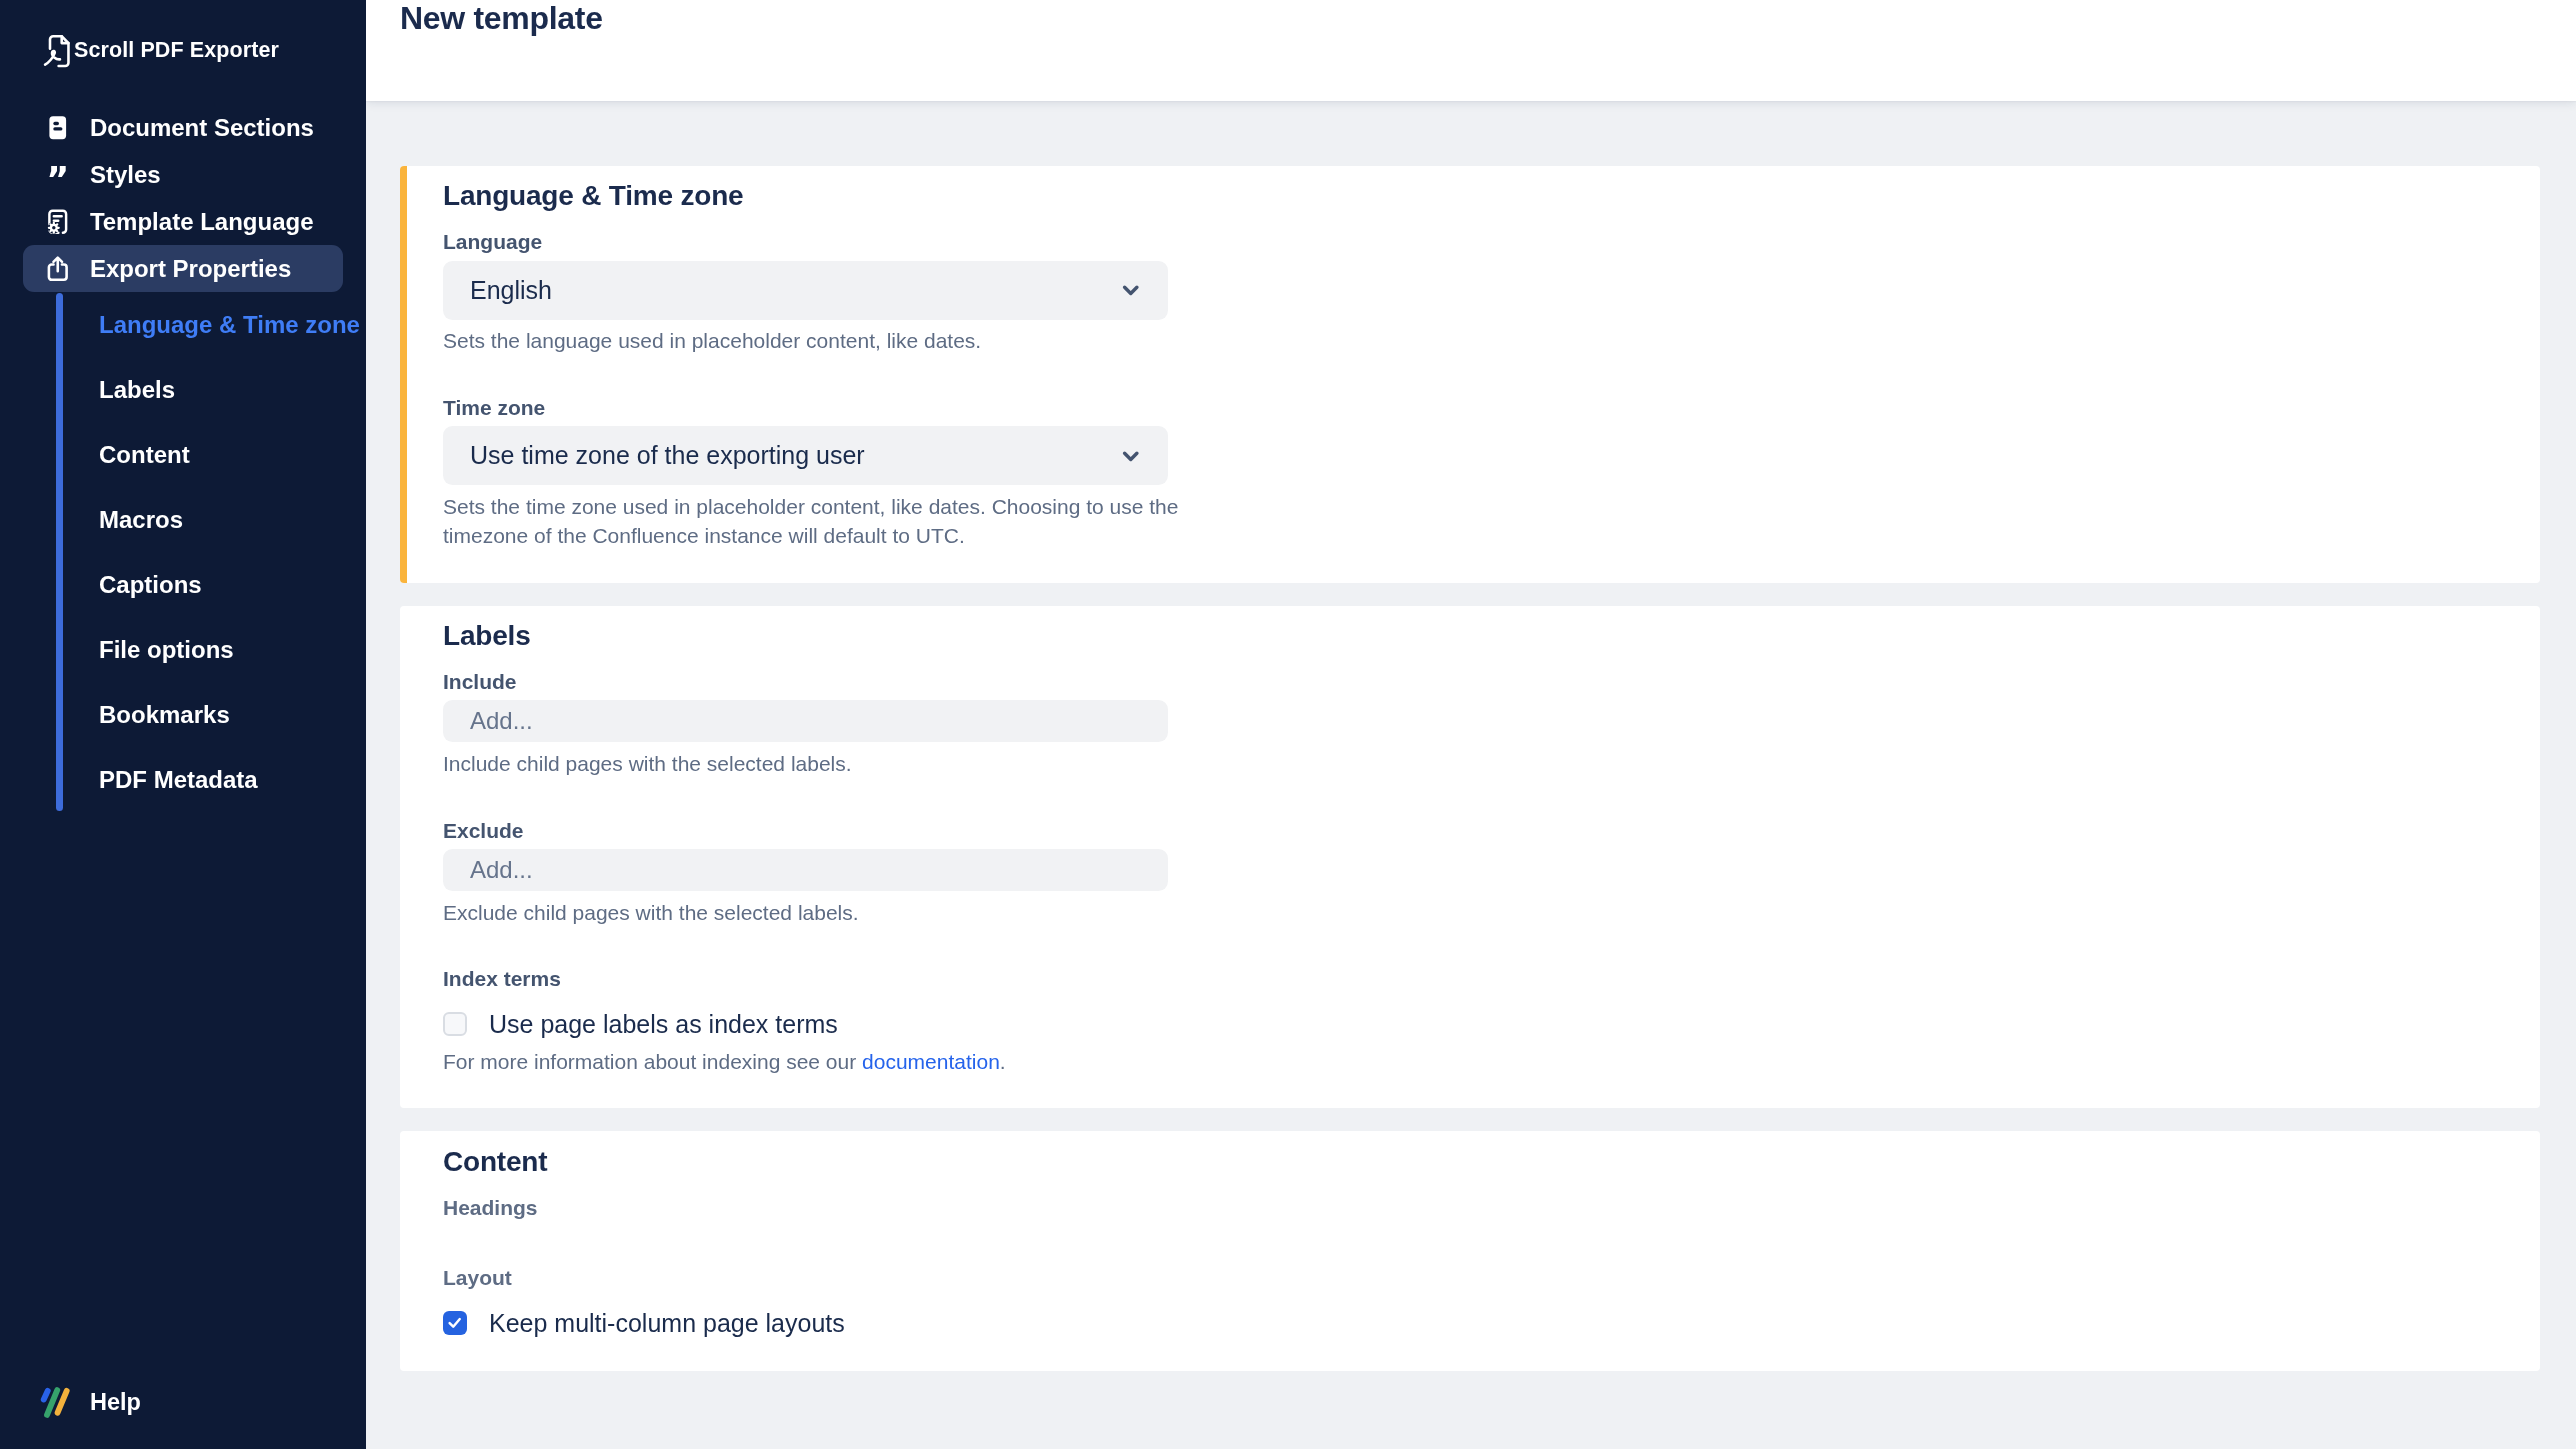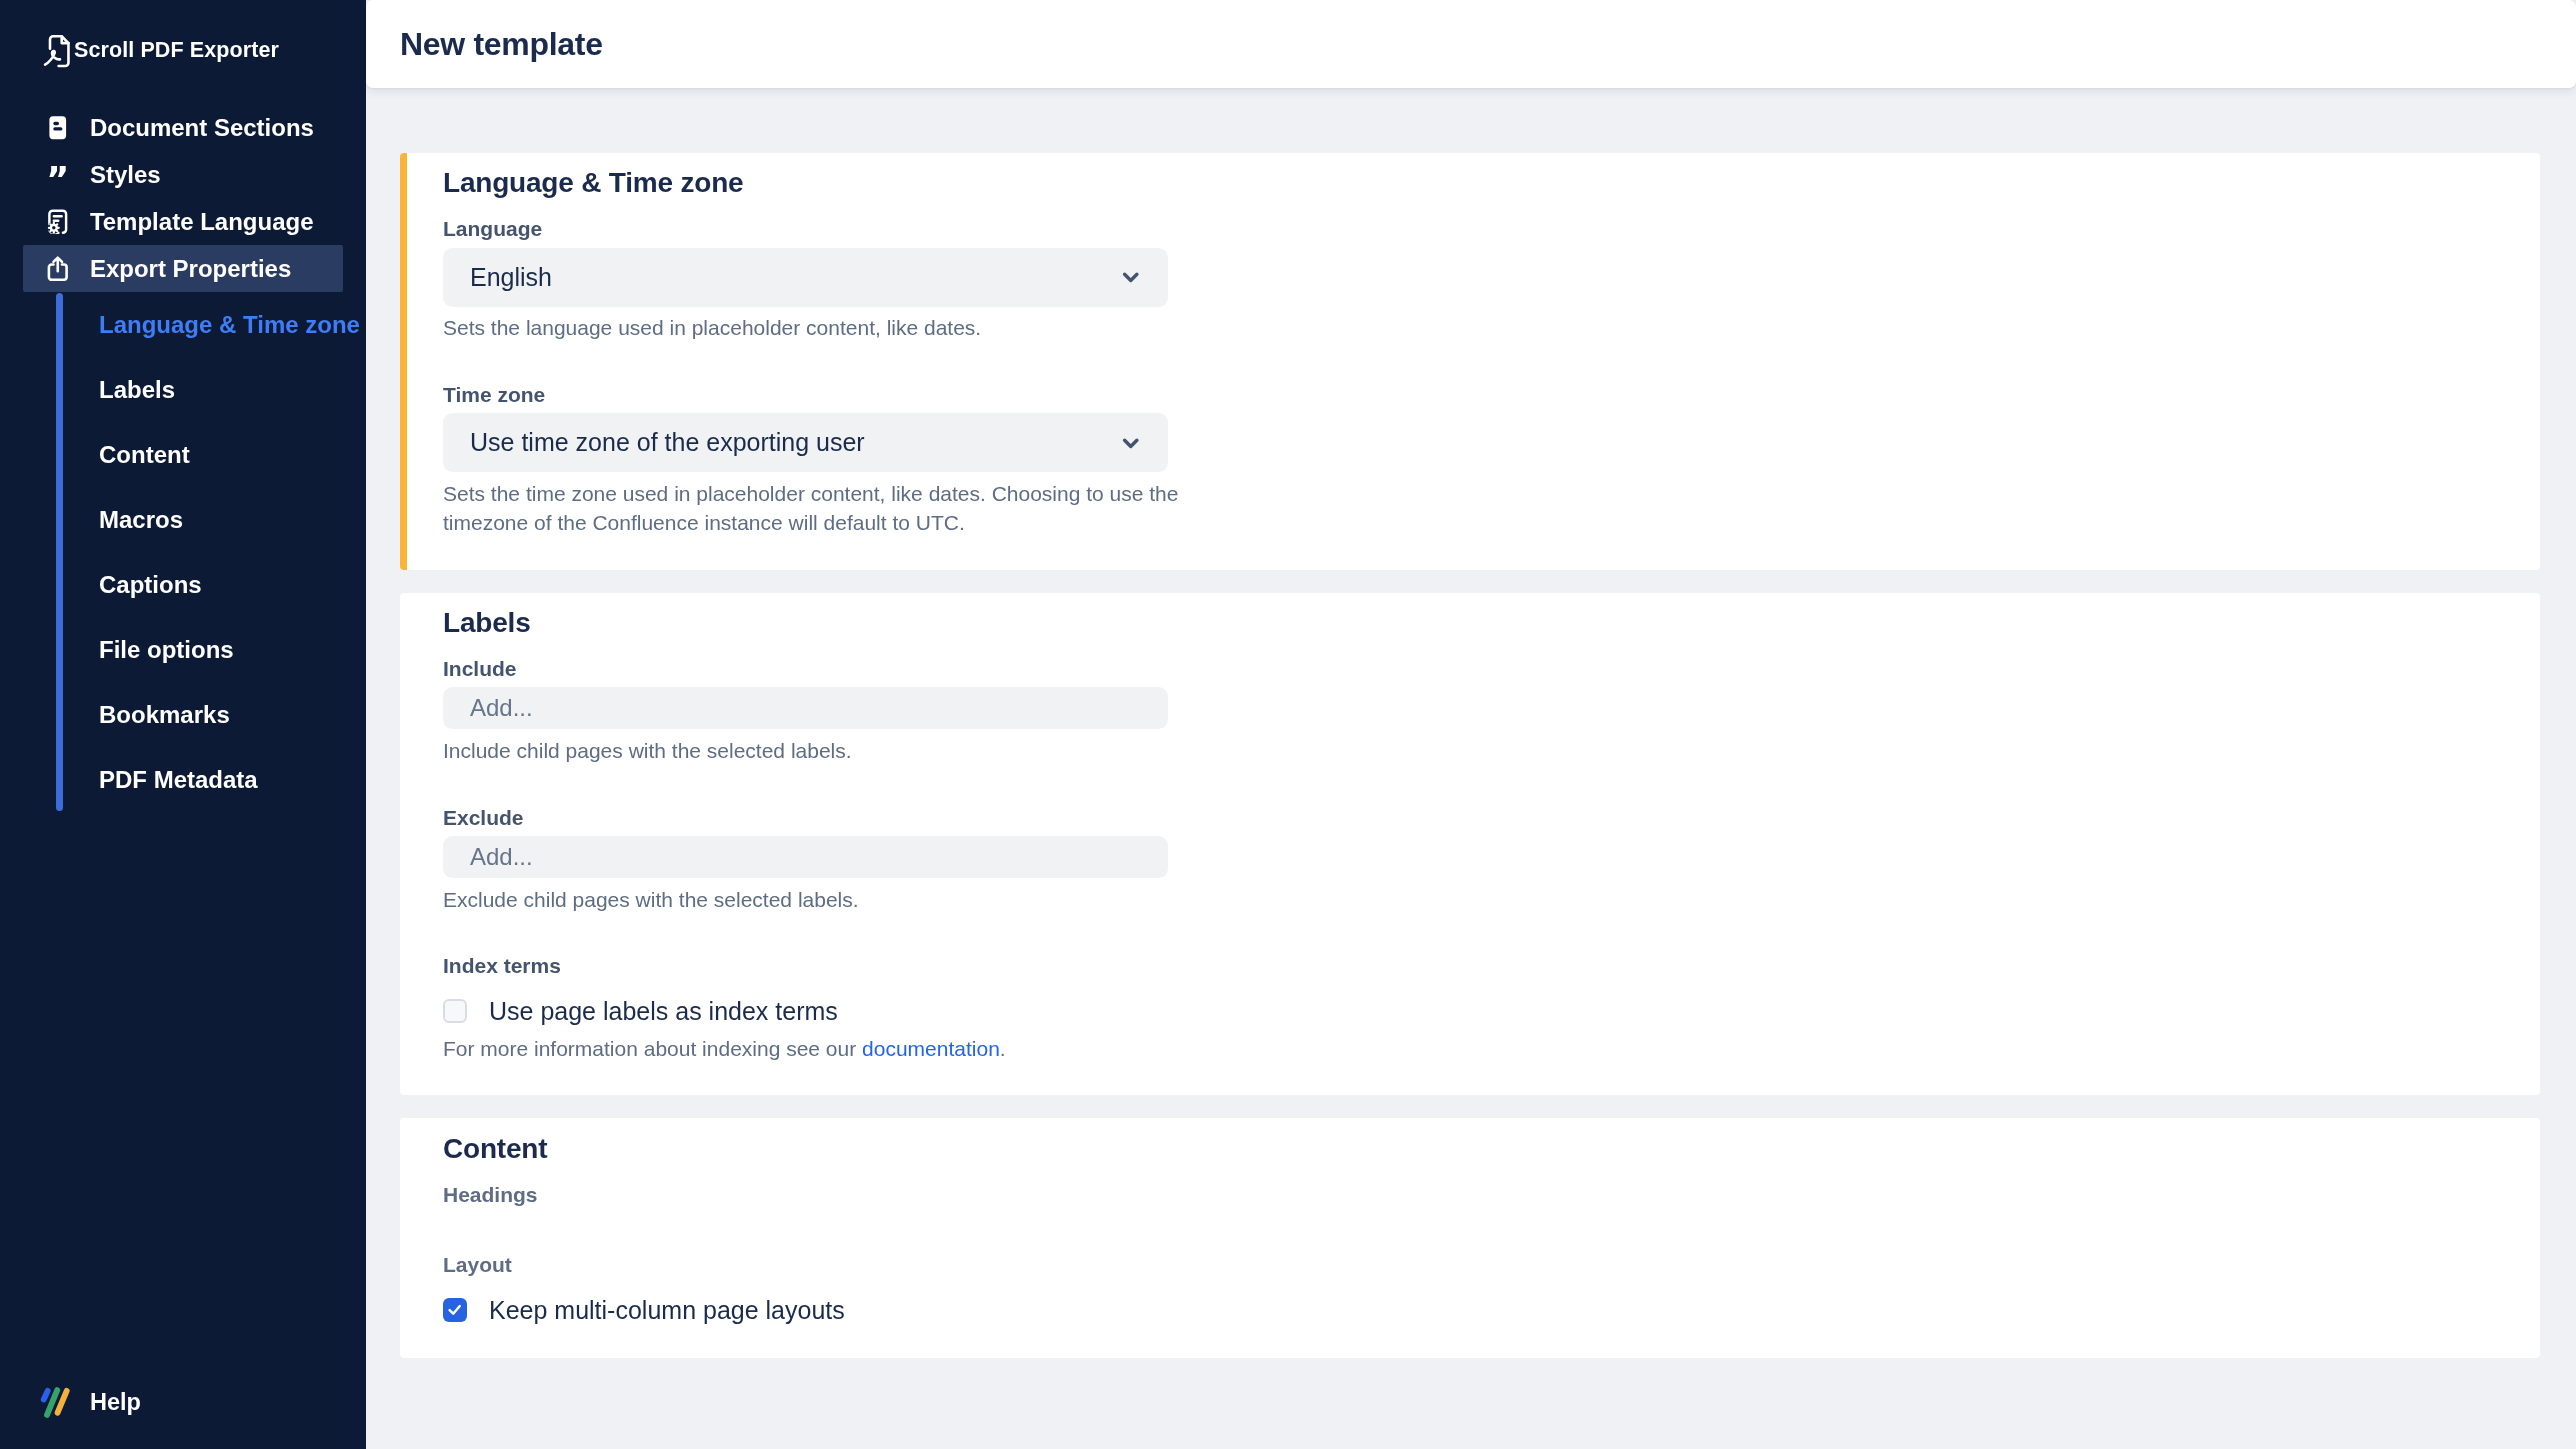--- a/index.html
+++ b/index.html
@@ -21,21 +21,21 @@
   .logo-icon { width:32px; height:39px; flex:none; }
   .logo-title { font-size:21.5px; font-weight:600; color:#fff; letter-spacing:0.1px; }
 
   .nav { margin-top:34px; display:flex; flex-direction:column; }
   .nav-item {
     height:47px; display:flex; align-items:center; gap:17.4px;
     padding:0 13.4px 0 43px; font-size:24px; font-weight:600; color:#fff; cursor:pointer;
   }
   .nav-item.selected {
     margin:0 23px; padding:0 13.4px 0 20px;
-    background:#2B3C63; border-radius:2px;
+    background:#2B3C63; border-radius:11px;
   }
   .nav-icon { width:29.5px; height:29.5px; flex:none; display:flex; align-items:center; justify-content:center; }
   .quote-glyph { font-size:35px; font-weight:700; color:#fff; line-height:29.5px; transform:translateY(6px); font-family:"DejaVu Sans", sans-serif; }
 
   .subnav { position:relative; }
   .subnav-rail {
     position:absolute; left:56px; top:1.3px; width:7.4px; height:518px;
     background:#3D6CDB; border-radius:4px;
   }
   .subnav-item {
@@ -48,24 +48,24 @@
     margin-top:auto; display:flex; align-items:center; gap:16px;
     padding:0 0 31px 39px; cursor:pointer;
   }
   .help-icon { width:35px; height:31px; }
   .help-label { font-size:23.5px; font-weight:600; color:#fff;text-align:center; }
 
   
   .main { flex:1; display:flex; flex-direction:column; height:1449px; overflow:hidden; }
 
   .header {
-    height:88px; flex:none; background:#fff;
-    display:flex; align-items:center; padding:0 36px 0 34px;
+    height:101px; flex:none; background:#fff;
+    display:flex; padding:0 36px 0 34px;
     box-shadow:0 2.7px 9.4px rgba(23,43,77,.10), 0 1.3px 0 rgba(23,43,77,.03);
-    position:relative; z-index:2;border-radius:7px;
+    position:relative; z-index:2;
   }
   .page-title { font-size:32px; font-weight:700; color:#1B2B4D; letter-spacing:-0.3px; }
   .header-actions { margin-left:auto; display:flex; align-items:center; }
   .revert { display:flex; align-items:center; gap:13.4px; margin-right:28px; cursor:pointer;
             color:#44546F; font-size:24px; font-weight:500; background:none; border:none; font-family:inherit; }
   .undo-icon { width:31px; height:31px; }
   .btn {
     height:51px; border:none; border-radius:6.7px; cursor:pointer;
     display:flex; align-items:center; justify-content:center;
     font-size:24px; font-weight:500; font-family:inherit;

